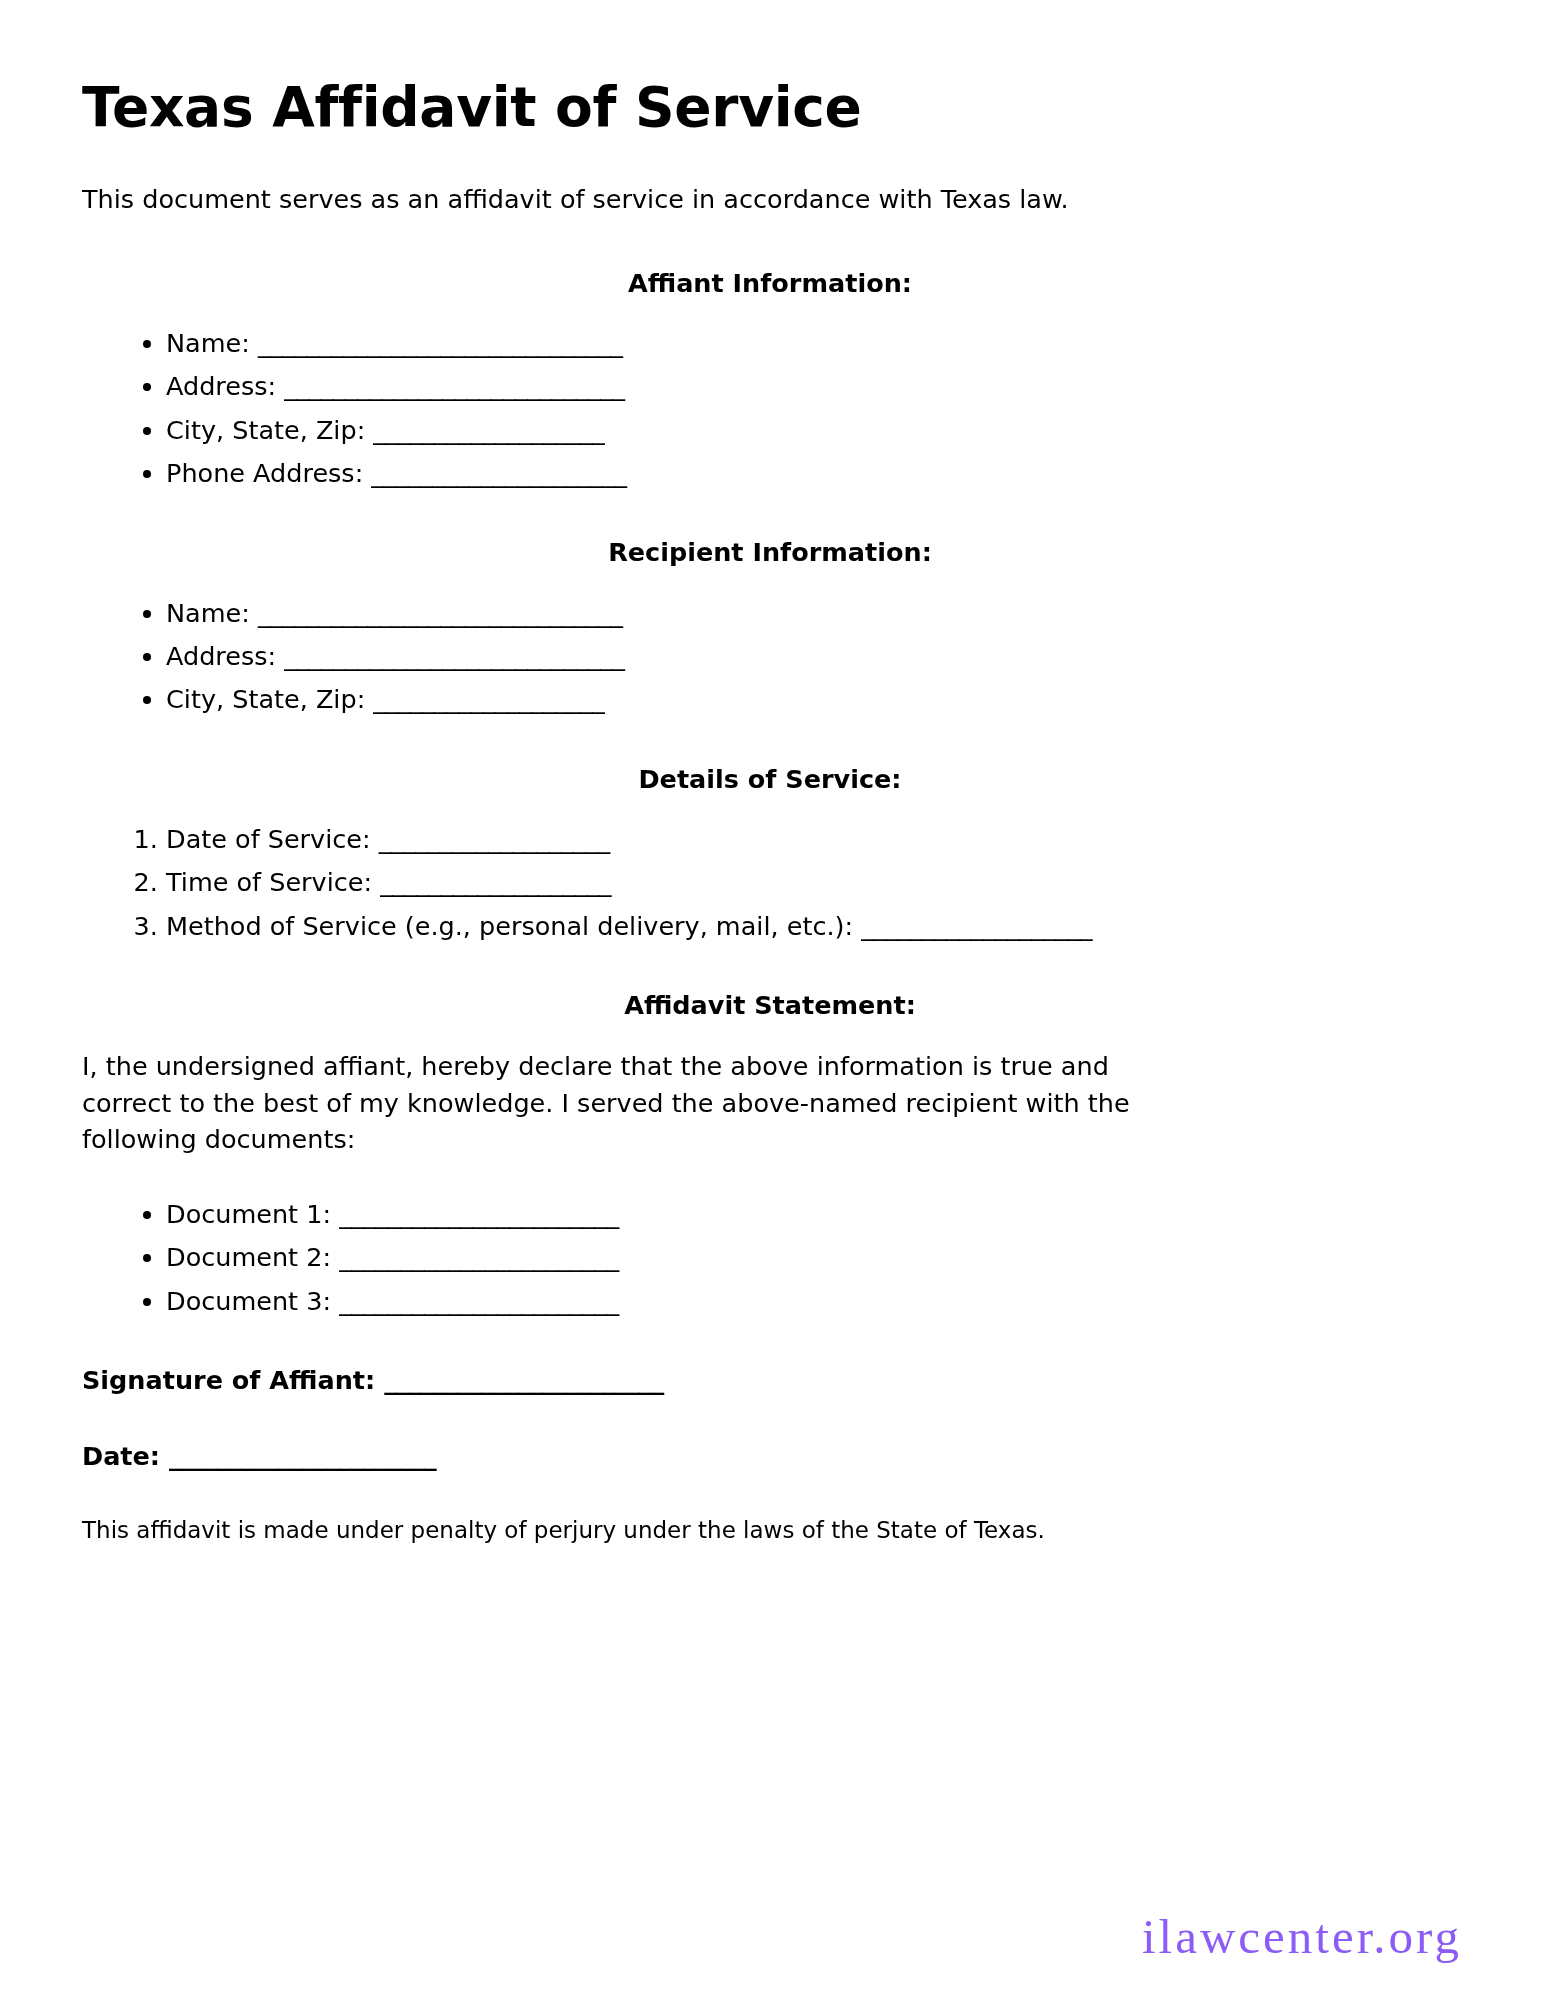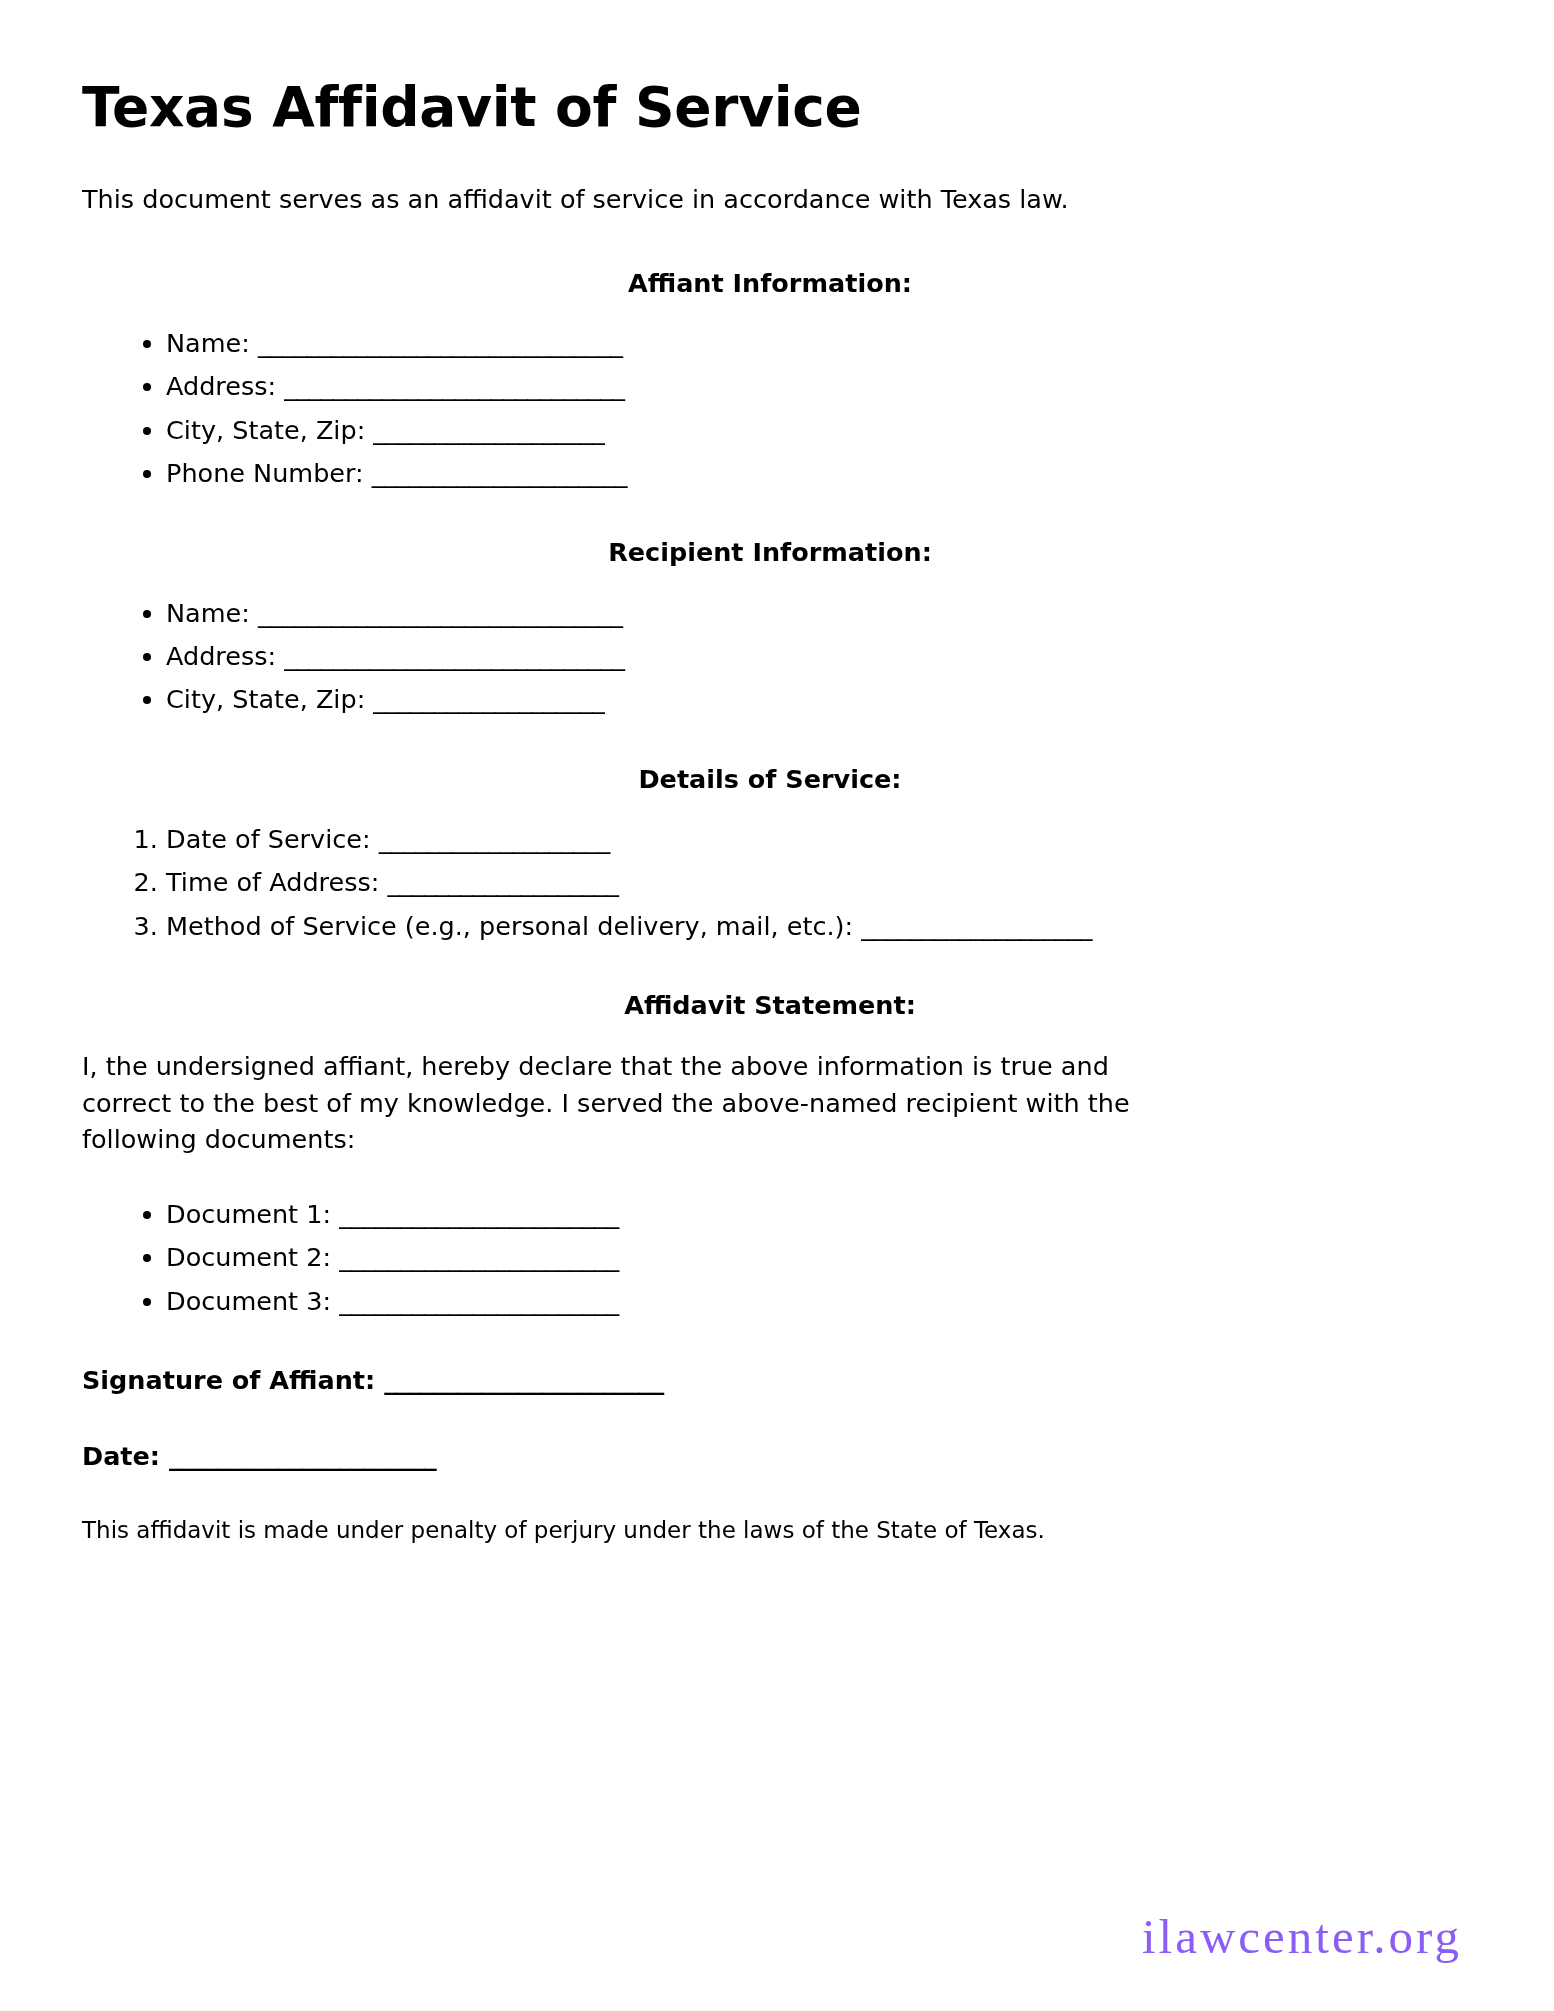--- a/index.html
+++ b/index.html
@@ -104,34 +104,34 @@
 
   <h1 class="doc-title">Texas Affidavit of Service</h1>
 
   <p class="intro">This document serves as an affidavit of service in accordance with Texas law.</p>
 
   <h2 class="section-heading">Affiant Information:</h2>
   <ul class="field-list">
     <li><span>Name:</span> <span class="blank">______________________________</span></li>
     <li><span>Address:</span> <span class="blank">____________________________</span></li>
     <li><span>City, State, Zip:</span> <span class="blank">___________________</span></li>
-    <li><span>Phone Number:</span> <span class="blank">_____________________</span></li>
+    <li><span>Phone Address:</span> <span class="blank">_____________________</span></li>
   </ul>
 
   <h2 class="section-heading">Recipient Information:</h2>
   <ul class="field-list">
     <li><span>Name:</span> <span class="blank">______________________________</span></li>
     <li><span>Address:</span> <span class="blank">____________________________</span></li>
     <li><span>City, State, Zip:</span> <span class="blank">___________________</span></li>
   </ul>
 
   <h2 class="section-heading">Details of Service:</h2>
   <ol class="field-list">
     <li><span>Date of Service:</span> <span class="blank">___________________</span></li>
-    <li><span>Time of Address:</span> <span class="blank">___________________</span></li>
+    <li><span>Time of Service:</span> <span class="blank">___________________</span></li>
     <li><span>Method of Service (e.g., personal delivery, mail, etc.):</span> <span class="blank">___________________</span></li>
   </ol>
 
   <h2 class="section-heading">Affidavit Statement:</h2>
   <p class="statement-para">I, the undersigned affiant, hereby declare that the above information is true and correct to the best of my knowledge. I served the above-named recipient with the following documents:</p>
 
   <ul class="field-list">
     <li><span>Document 1:</span> <span class="blank">_______________________</span></li>
     <li><span>Document 2:</span> <span class="blank">_______________________</span></li>
     <li><span>Document 3:</span> <span class="blank">_______________________</span></li>

